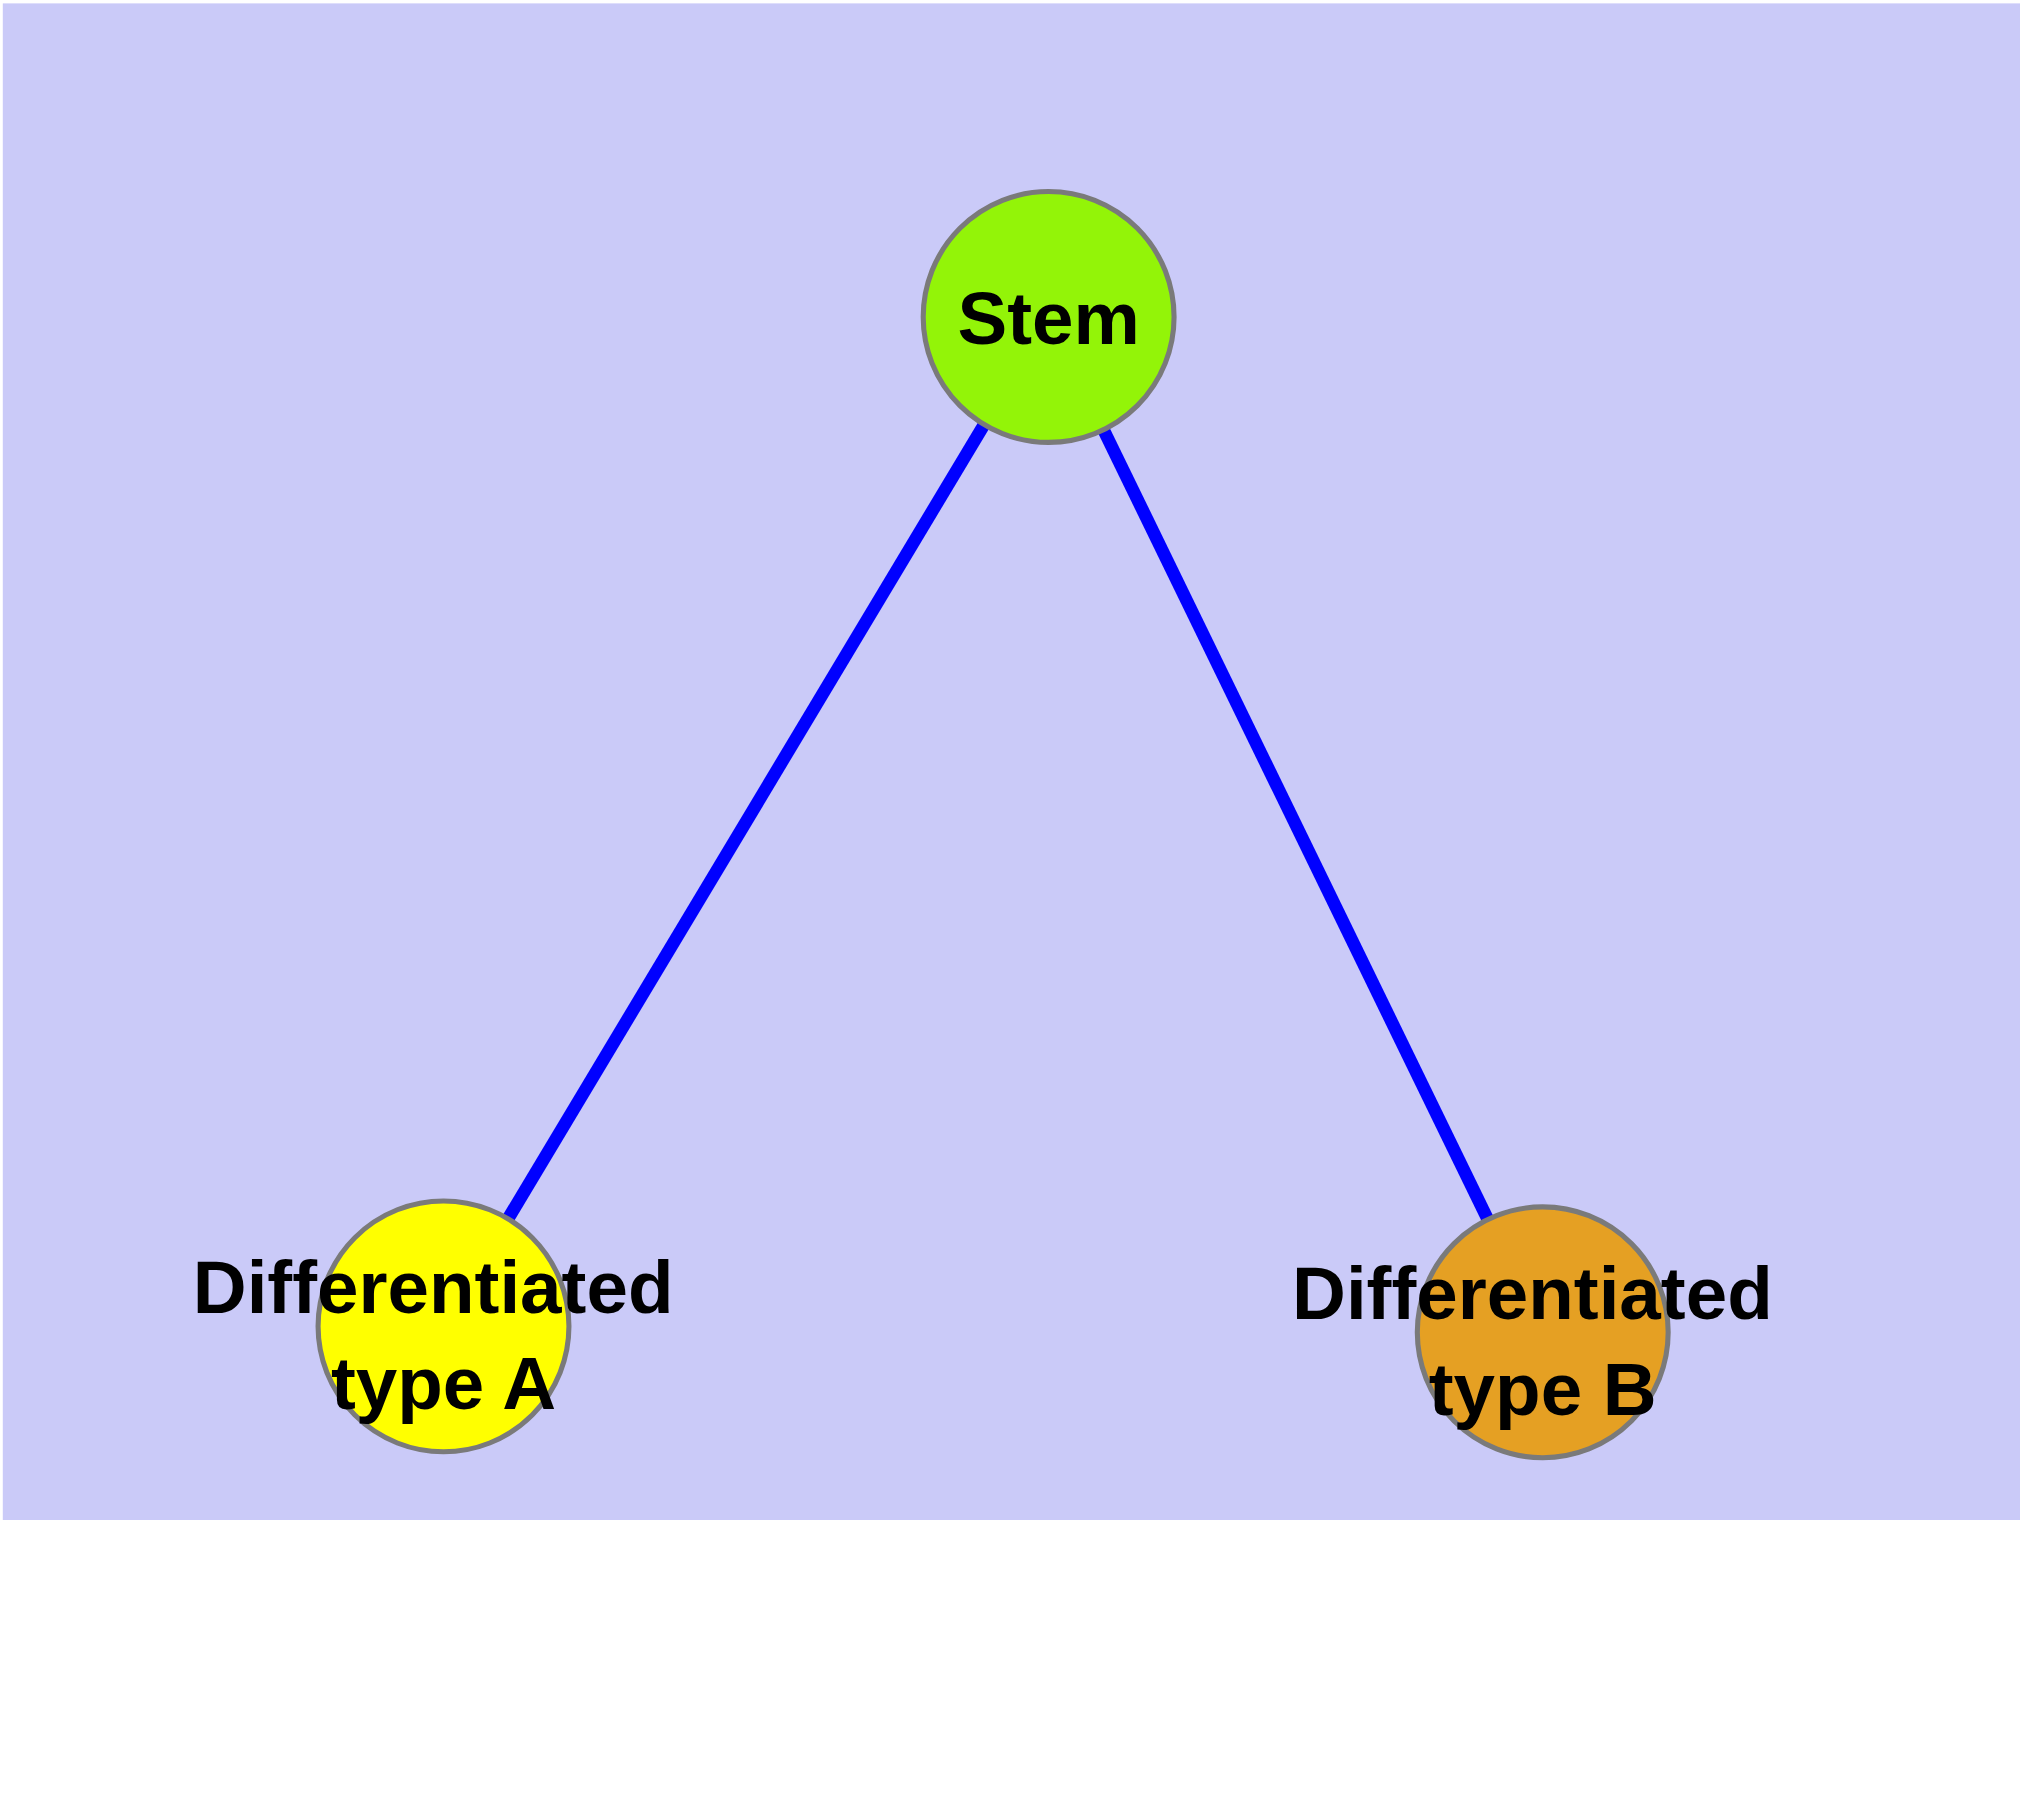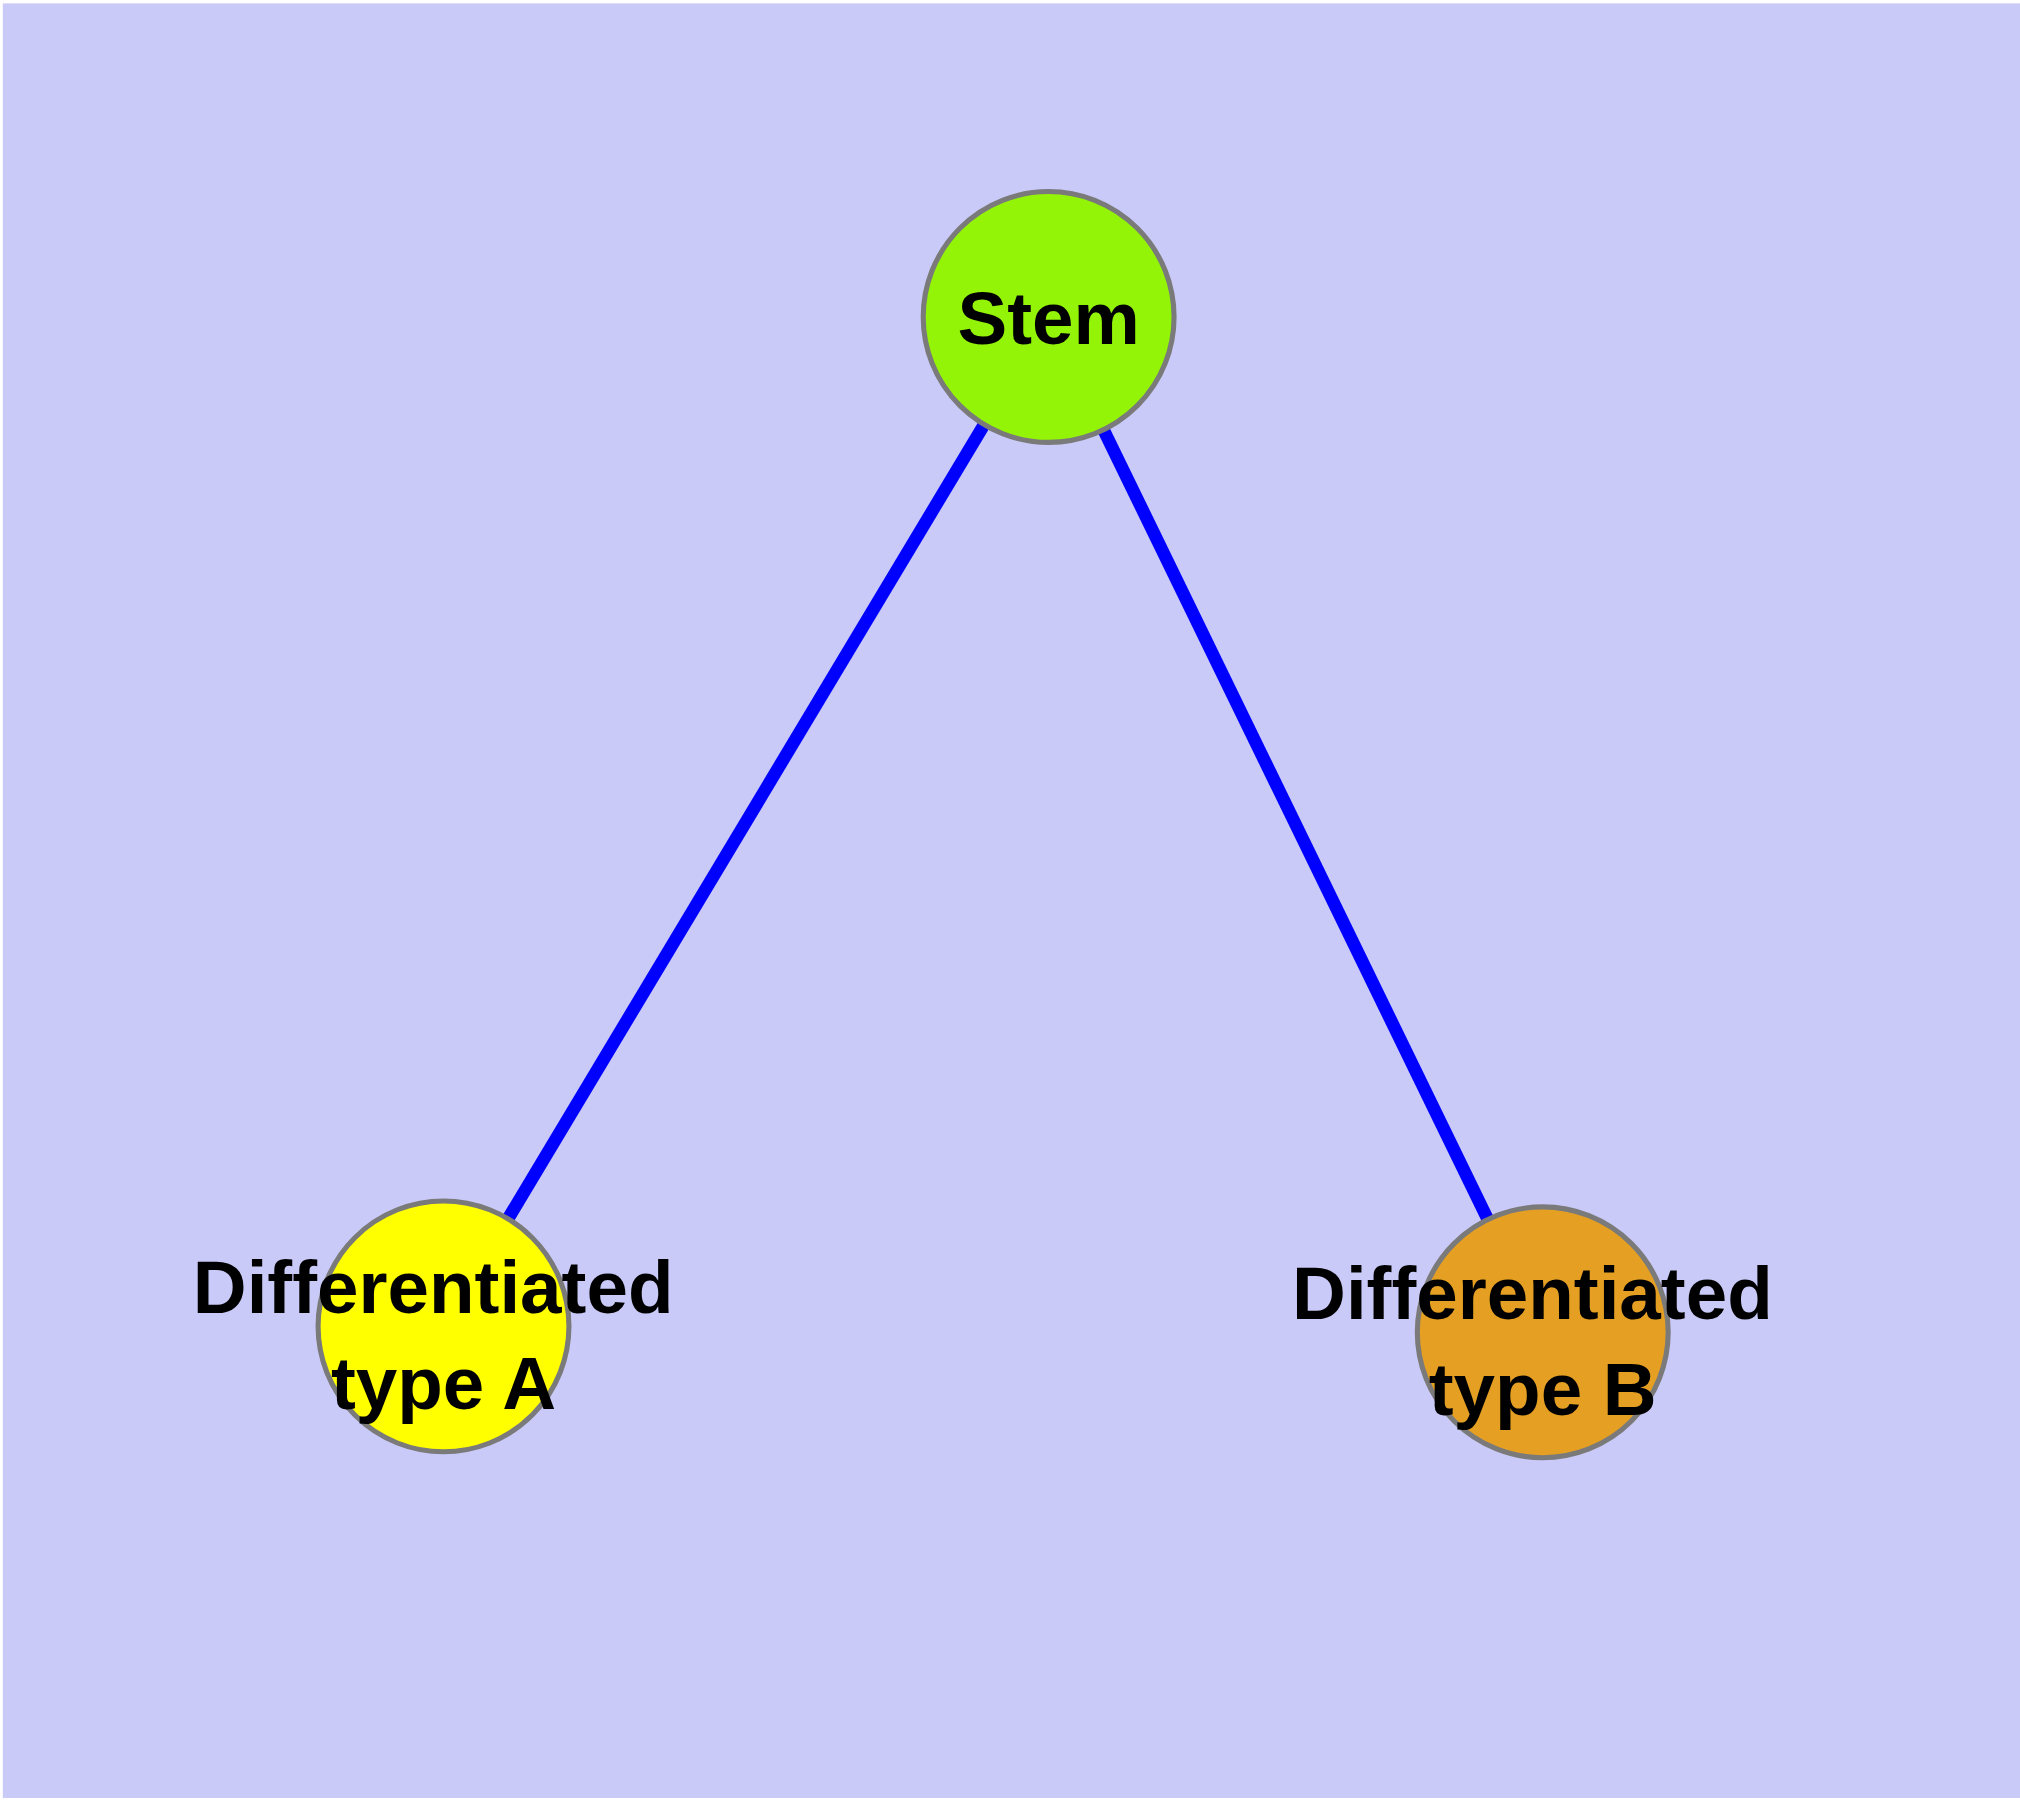--- a/index.html
+++ b/index.html
@@ -3,21 +3,21 @@
 <meta charset="utf-8">
 <style>
   html, body {
     margin: 0;
     padding: 0;
     background: #ffffff;
   }
   .stage {
     position: relative;
     width: 2021px;
-    height: 1798px;
+    height: 1520px;
     background: #ffffff;
     overflow: hidden;
     font-family: "Liberation Sans", sans-serif;
   }
   svg.graph {
     display: block;
     width: 2021px;
     height: 1812px;
   }
   .edge {

